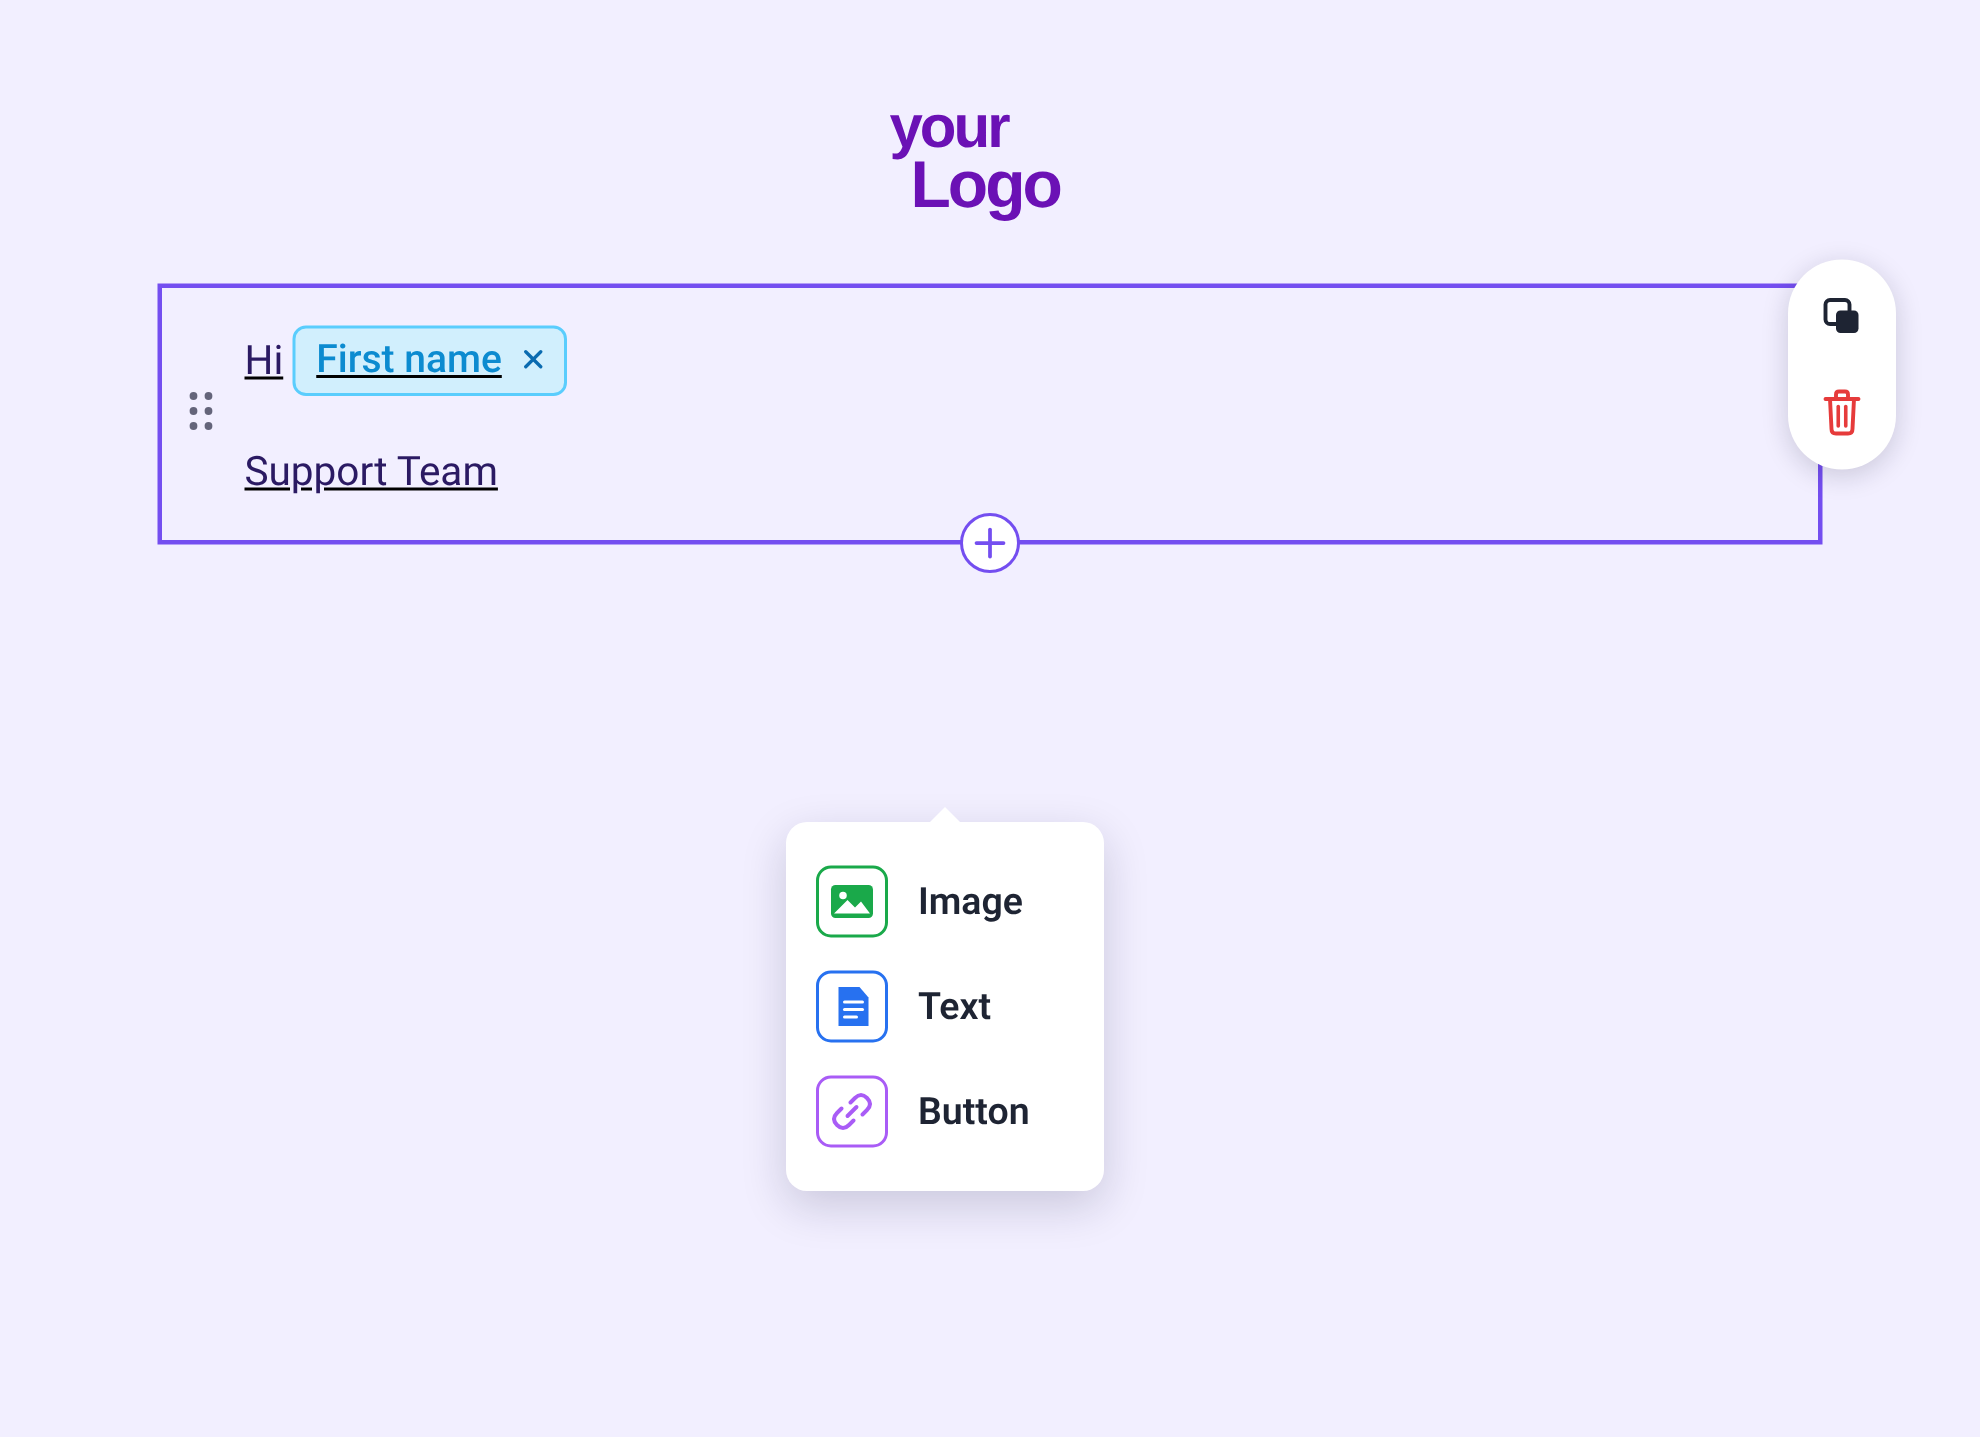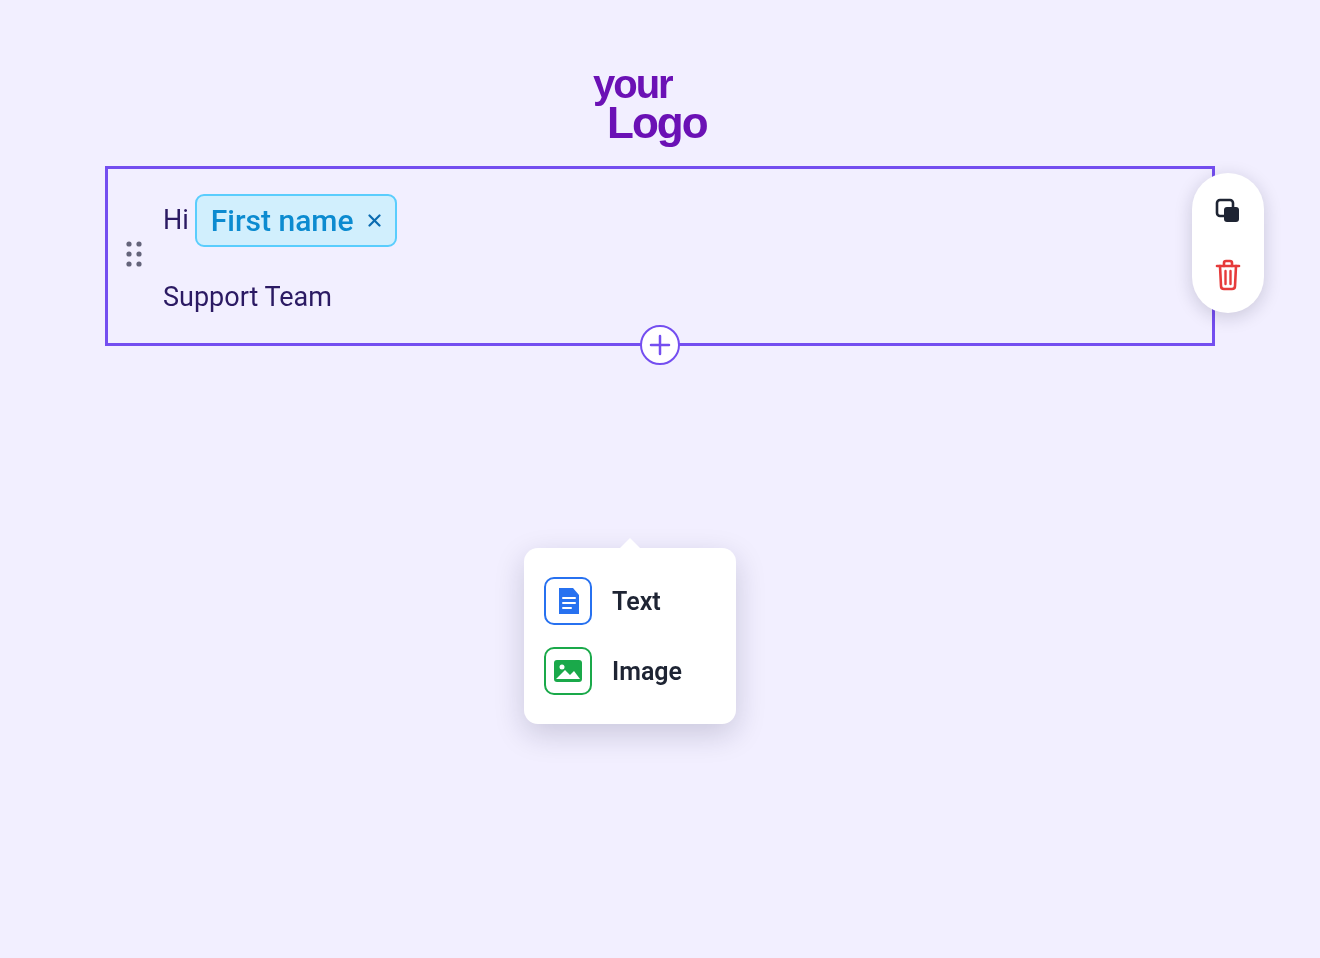--- a/index.html
+++ b/index.html
@@ -12,33 +12,34 @@
       background: #f2efff;
       width: 1320px;
       height: 958px;
       position: relative;
       overflow: hidden;
     }
     .logo-container {
       display: flex;
       justify-content: center;
       padding-top: 60px;
-      padding-bottom: 12px;
+      padding-bottom: 34px;
     }
     .logo {
       color: #6b11b5;
       font-family: "Arial Rounded MT Bold", "Helvetica Rounded", Arial, sans-serif;
     }
     .editor-block {
       position: relative;
       margin: 0 auto;
       width: 1110px;
       border: 3px solid #744ef0;
       background: #f2efff;
       padding: 25px 55px 25px 55px;
+      text-decoration: underline;
     }
     .drag-handle {
       position: absolute;
       left: 16px;
       top: 50%;
       transform: translateY(-50%);
       color: #5b5b6e;
       cursor: grab;
     }
     .body-text {
@@ -59,21 +60,21 @@
       margin-bottom: 30px;
     }
     .chip {
       display: inline-flex;
       align-items: center;
       gap: 14px;
       background: #d1effd;
       border: 2px solid #5acdfd;
       color: #0c8bd0;
       font-weight: 500;
-      font-size: 30px;
+      font-size: 26px;
       border-radius: 9px;
       padding: 2px 14px 2px 14px;
     }
     .chip-close {
       font-size: 18px;
       color: #0a6bb0;
       cursor: pointer;
       font-weight: 600;
     }
     .add-button {
@@ -235,33 +236,43 @@
       <path d="M11 8 L11 5 Q11 3 13 3 L17 3 Q19 3 19 5 L19 8" fill="none" stroke="#e63b3b" stroke-width="2.6" stroke-linecap="round"></path>
       <path d="M7 8 L8 28 Q8 31 11 31 L19 31 Q22 31 22 28 L23 8" fill="none" stroke="#e63b3b" stroke-width="2.6" stroke-linecap="round"></path>
       <line x1="12.5" y1="13" x2="12.5" y2="26" stroke="#e63b3b" stroke-width="2.4" stroke-linecap="round"></line>
       <line x1="17.5" y1="13" x2="17.5" y2="26" stroke="#e63b3b" stroke-width="2.4" stroke-linecap="round"></line>
     </svg>
   </button>
 </div>
 
 <div class="popup">
   <div class="popup-item">
+    <div class="popup-icon image-ic">
+      <svg width="30" height="24" viewBox="0 0 30 24">
+        <rect x="1" y="1" width="28" height="22" rx="3" fill="#1aa94a"></rect>
+        <circle cx="9" cy="8" r="2.5" fill="#fff"></circle>
+        <path d="M3 20 L12 11 L17 16 L21 12 L27 20 Z" fill="#fff"></path>
+      </svg>
+    </div>
+    <span class="popup-label">Image</span>
+  </div>
+  <div class="popup-item">
     <div class="popup-icon text-ic">
       <svg width="26" height="30" viewBox="0 0 26 30">
         <path d="M4 2 L18 2 L24 9 L24 28 L4 28 Z" fill="#2771f0"></path>
         <line x1="8" y1="12" x2="20" y2="12" stroke="#fff" stroke-width="2" stroke-linecap="round"></line>
         <line x1="8" y1="17" x2="20" y2="17" stroke="#fff" stroke-width="2" stroke-linecap="round"></line>
         <line x1="8" y1="22" x2="16" y2="22" stroke="#fff" stroke-width="2" stroke-linecap="round"></line>
       </svg>
     </div>
     <span class="popup-label">Text</span>
   </div>
   <div class="popup-item">
-    <div class="popup-icon image-ic">
-      <svg width="30" height="24" viewBox="0 0 30 24">
-        <rect x="1" y="1" width="28" height="22" rx="3" fill="#1aa94a"></rect>
-        <circle cx="9" cy="8" r="2.5" fill="#fff"></circle>
-        <path d="M3 20 L12 11 L17 16 L21 12 L27 20 Z" fill="#fff"></path>
+    <div class="popup-icon button-ic">
+      <svg width="28" height="28" viewBox="0 0 28 28">
+        <path d="M11 17 L17 11" stroke="#a95cf6" stroke-width="2.6" stroke-linecap="round"></path>
+        <path d="M13 8 L16 5 Q20 1 24 5 Q28 9 24 13 L21 16" fill="none" stroke="#a95cf6" stroke-width="2.6" stroke-linecap="round"></path>
+        <path d="M15 20 L12 23 Q8 27 4 23 Q0 19 4 15 L7 12" fill="none" stroke="#a95cf6" stroke-width="2.6" stroke-linecap="round"></path>
       </svg>
     </div>
-    <span class="popup-label">Image</span>
+    <span class="popup-label">Button</span>
   </div>
 </div>
 
 </body></html>

